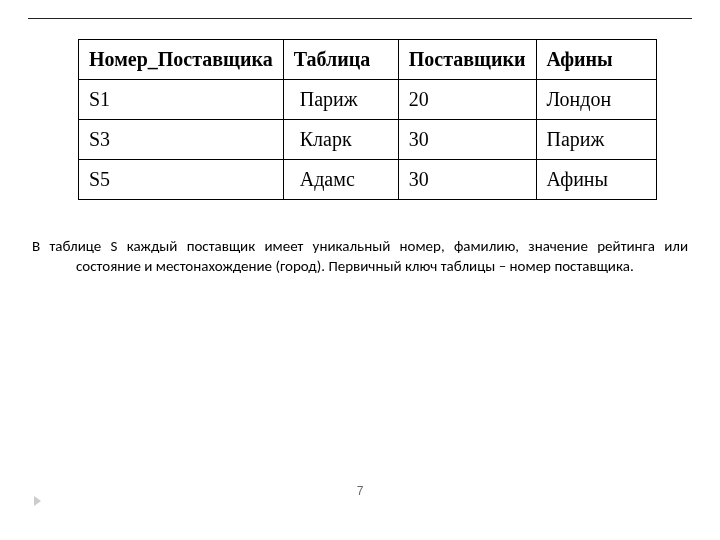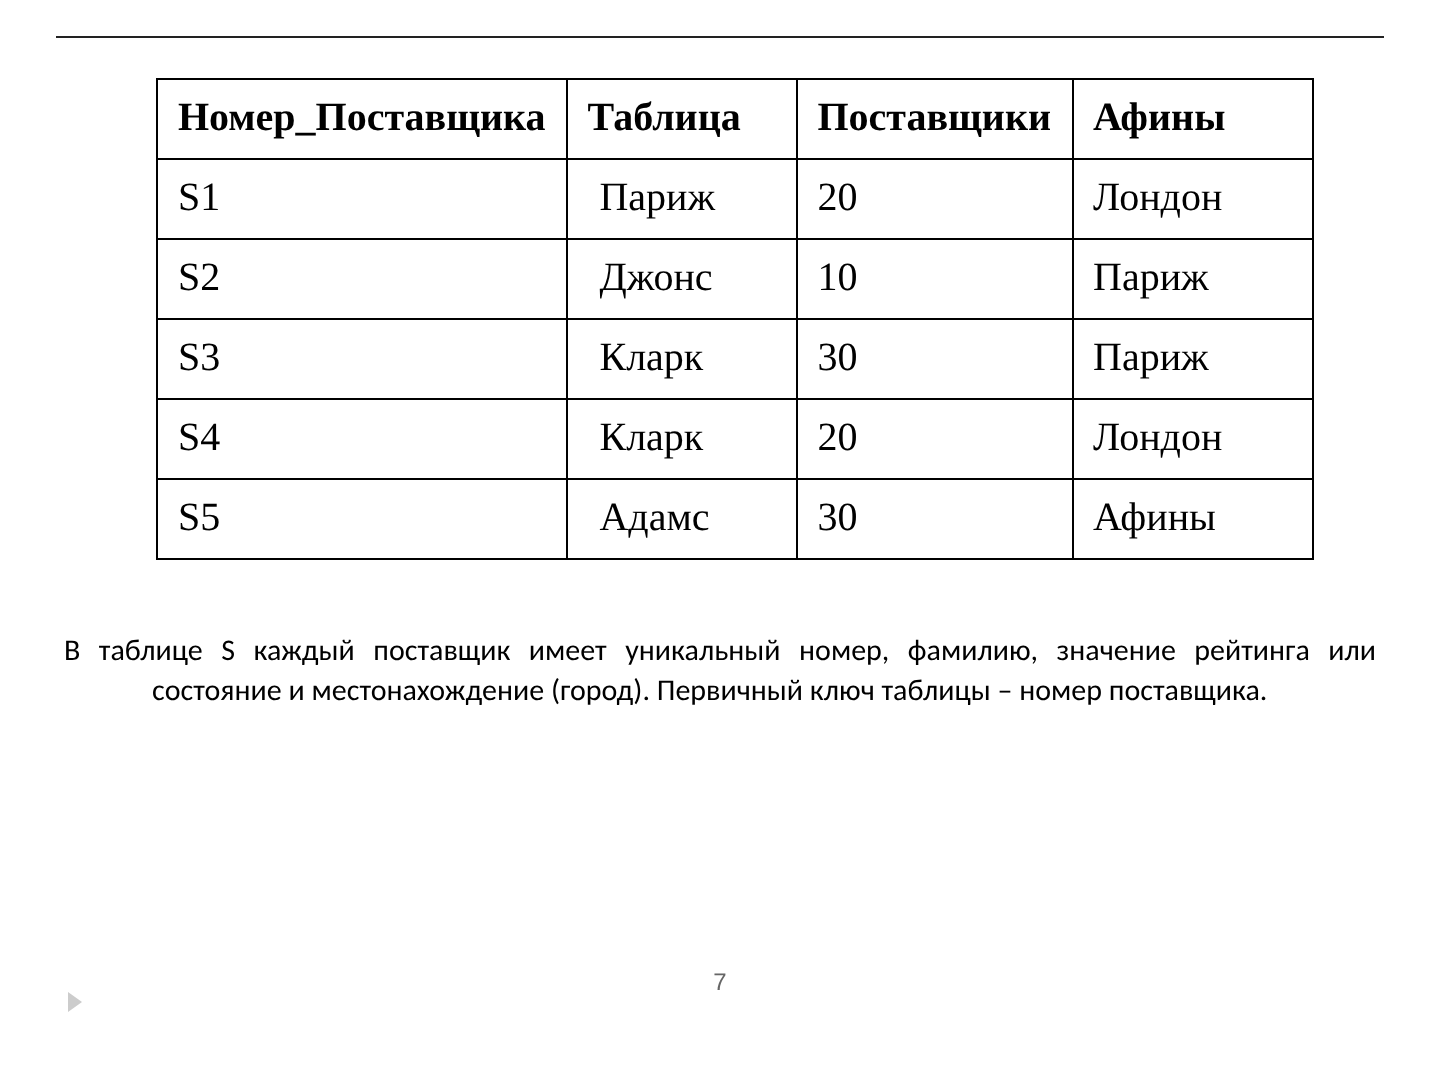--- a/index.html
+++ b/index.html
@@ -109,36 +109,24 @@
       </tr>
     </thead>
     <tbody>
       <tr>
         <td>S1</td>
         <td class="lcell">Париж</td>
         <td>20</td>
         <td>Лондон</td>
       </tr>
       <tr>
-        <td>S2</td>
-        <td class="lcell">Джонс</td>
-        <td>10</td>
-        <td>Париж</td>
-      </tr>
-      <tr>
         <td>S3</td>
         <td class="lcell">Кларк</td>
         <td>30</td>
         <td>Париж</td>
-      </tr>
-      <tr>
-        <td>S4</td>
-        <td class="lcell">Кларк</td>
-        <td>20</td>
-        <td>Лондон</td>
       </tr>
       <tr>
         <td>S5</td>
         <td class="lcell">Адамс</td>
         <td>30</td>
         <td>Афины</td>
       </tr>
     </tbody>
   </table>
 

